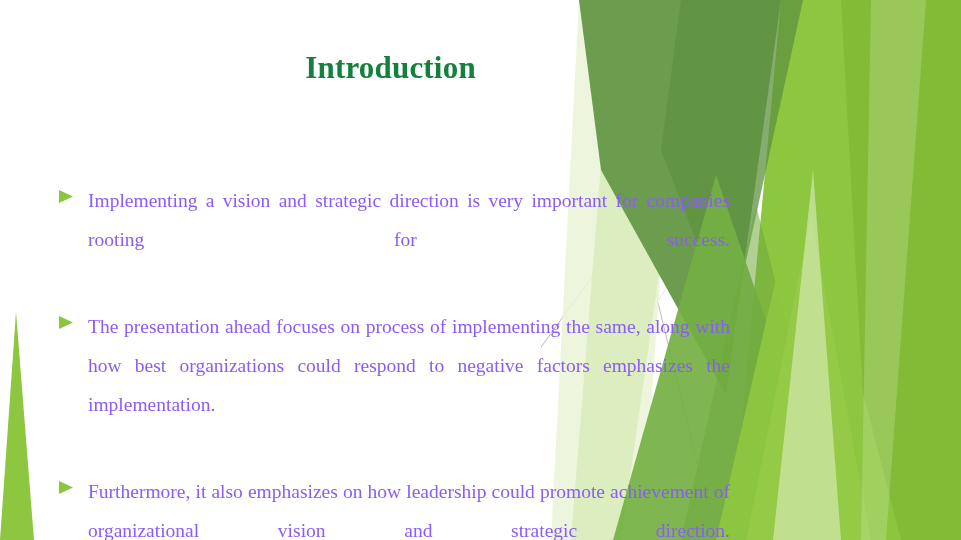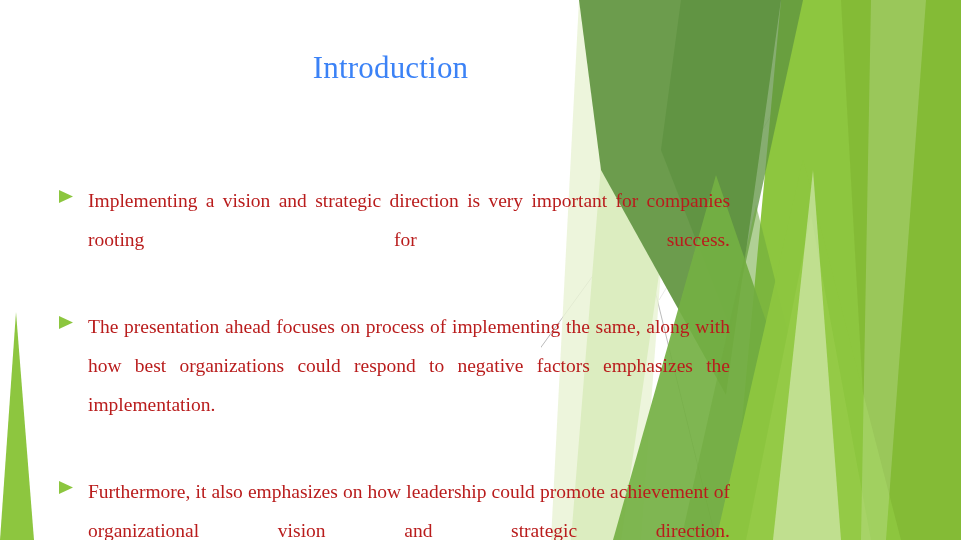--- a/index.html
+++ b/index.html
@@ -40,24 +40,24 @@
   #title-block {
     position: absolute;
     left: 0;
     top: 50px;
     width: 781px;
     text-align: center;
   }
   #slide-title {
     margin: 0;
     font-family: "Liberation Serif", serif;
-    font-weight: normal;
+    font-weight: bold;
     font-size: 31px;
     letter-spacing: 0.2px;
-    color: #3b82f6;
+    color: #15803d;
   }
 
   
   #body-block {
     position: absolute;
     left: 58px;
     top: 181px;
     width: 672px;
   }
   .bullet-row {
@@ -70,21 +70,21 @@
     width: 17px;
     margin-top: 8px;
     margin-right: 13px;
     line-height: 0;
   }
   .bullet-text {
     flex: 1 1 auto;
     font-family: "Liberation Serif", serif;
     font-size: 19.5px;
     line-height: 39px;
-    color: #b91c1c;
+    color: #8b5cf6;
     text-align: justify;
     text-justify: inter-word;
     hyphens: none;
   }
   
   .bullet-text::after {
     content: "";
     display: inline-block;
     width: 100%;
   }

